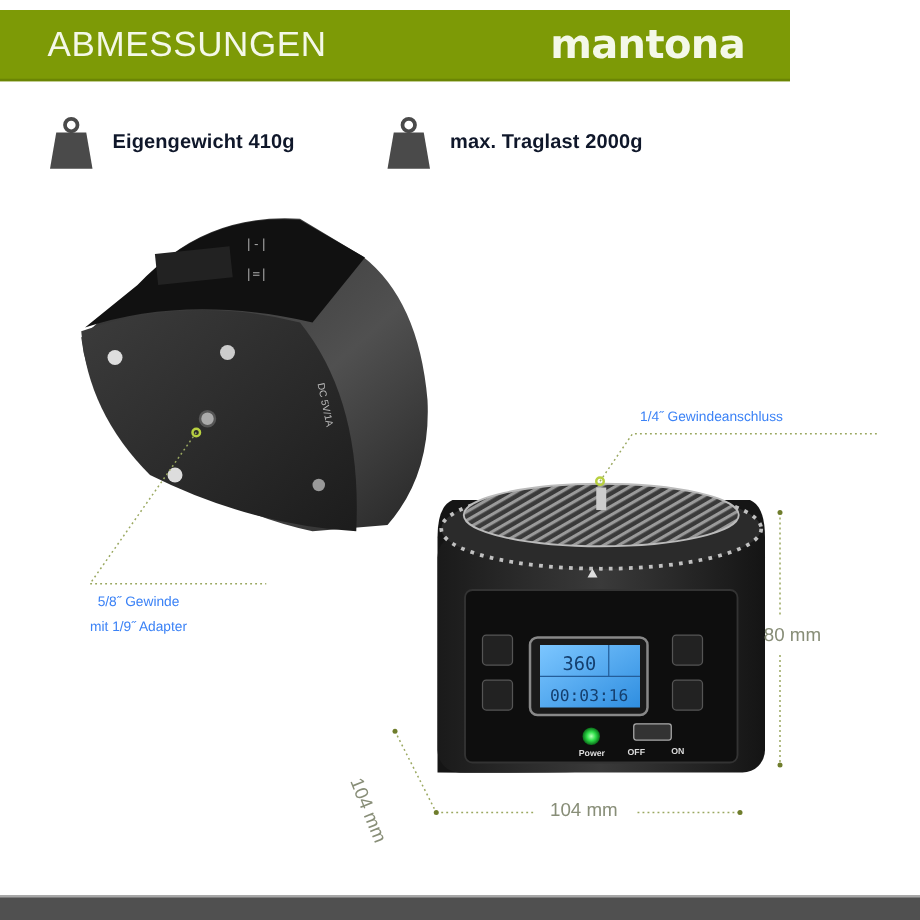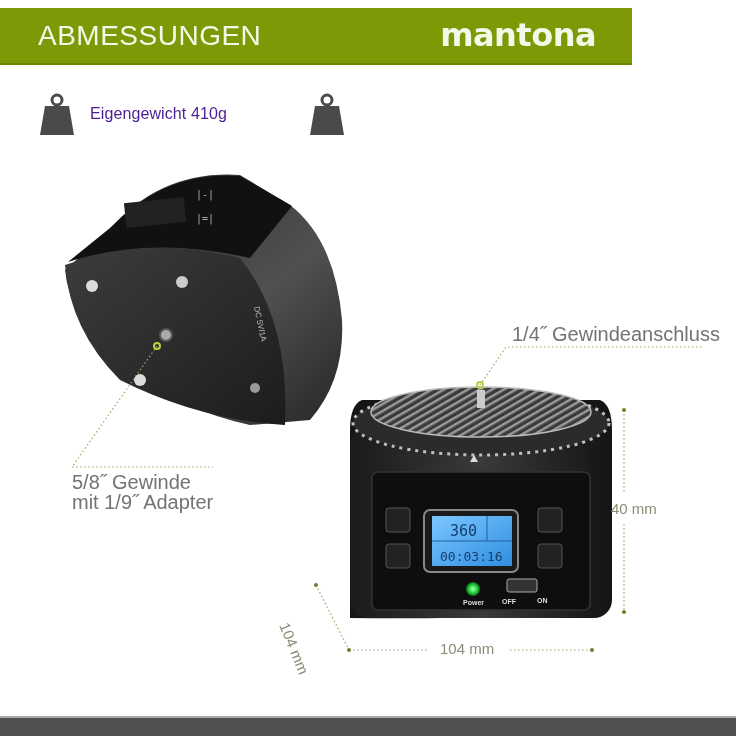--- a/index.html
+++ b/index.html
@@ -4,26 +4,26 @@
   <style>
     * { box-sizing: border-box; margin: 0; padding: 0; }
     html, body { width: 736px; height: 736px; background: #ffffff; overflow: hidden; }
     body { position: relative; font-family: "Liberation Sans", sans-serif; }
 
     .header { position: absolute; left: 0; top: 8px; width: 632px; height: 57px; background: #7d9a06; border-bottom: 2px solid #6b8504; }
     .header-title { position: absolute; left: 38px; top: 12px; color: #f4f8e8; font-size: 28px; letter-spacing: 0.5px; font-family: "Liberation Sans", sans-serif; }
     .brand { position: absolute; right: 36px; top: 8px; color: #f4f8e8; font-size: 32px; font-weight: bold; font-family: "DejaVu Sans", sans-serif; letter-spacing: -0.5px; margin-left: 28px; }
 
     .spec { position: absolute; top: 92px; height: 44px; display: flex; align-items: center; }
-    .spec .label { font-size: 16px; color: #4c1d95; font-weight: normal; margin-left: 14px; letter-spacing: 0.1px; }
+    .spec .label { font-size: 16px; color: #0f172a; font-weight: bold; margin-left: 14px; letter-spacing: 0.1px; }
     .weight-icon { width: 38px; height: 44px; position: relative; }
 
     .footer { position: absolute; left: 0; top: 716px; width: 736px; height: 20px; background: #505050; border-top: 2px solid #a8a8a8; }
 
-    .annot { position: absolute; color: #737373; font-size: 20px; line-height: 20px; }
+    .annot { position: absolute; color: #3b82f6; font-size: 11px; line-height: 20px; text-align: center; }
     .dim { position: absolute; color: #888e78; font-size: 15px; }
 
     svg.overlay { position: absolute; left: 0; top: 0; }
   </style>
 </head>
 <body>
 
 <div class="header">
   <div class="header-title">ABMESSUNGEN</div>
   <div class="brand">mantona</div>
@@ -39,20 +39,21 @@
   <span class="label">Eigengewicht 410g</span>
 </div>
 
 <div class="spec" style="left:308px;">
   <div class="weight-icon">
     <svg width="38" height="44" viewBox="0 0 38 44">
       <circle cx="19" cy="8" r="5" fill="none" stroke="#4a4a4a" stroke-width="3"></circle>
       <path d="M7 14 H31 L36 43 H2 Z" fill="#4a4a4a"></path>
     </svg>
   </div>
+  <span class="label">max. Traglast 2000g</span>
 </div>
 
 <svg class="overlay" width="736" height="736" viewBox="0 0 736 736">
   <defs>
     <linearGradient id="bodyGrad" x1="0" y1="0" x2="1" y2="0">
       <stop offset="0" stop-color="#1a1a1a"></stop>
       <stop offset="0.5" stop-color="#3a3a3a"></stop>
       <stop offset="1" stop-color="#141414"></stop>
     </linearGradient>
     <linearGradient id="bottomGrad" x1="0" y1="0" x2="1" y2="1">
@@ -138,17 +139,17 @@
     <circle cx="316" cy="585" r="2"></circle>
   </g>
 </svg>
 
 <div class="annot" style="left:72px; top:472px;">
   <div>5/8˝ Gewinde</div>
   <div>mit 1/9˝ Adapter</div>
 </div>
 <div class="annot" style="left:512px; top:324px;">1/4˝ Gewindeanschluss</div>
 
-<div class="dim" style="left:611px; top:500px;">40 mm</div>
+<div class="dim" style="left:611px; top:500px;">80 mm</div>
 <div class="dim" style="left:440px; top:640px;">104 mm</div>
 <div class="dim" style="left:292px; top:620px; transform: rotate(68deg); transform-origin: left top;">104 mm</div>
 
 <div class="footer"></div>
 
 </body></html>

